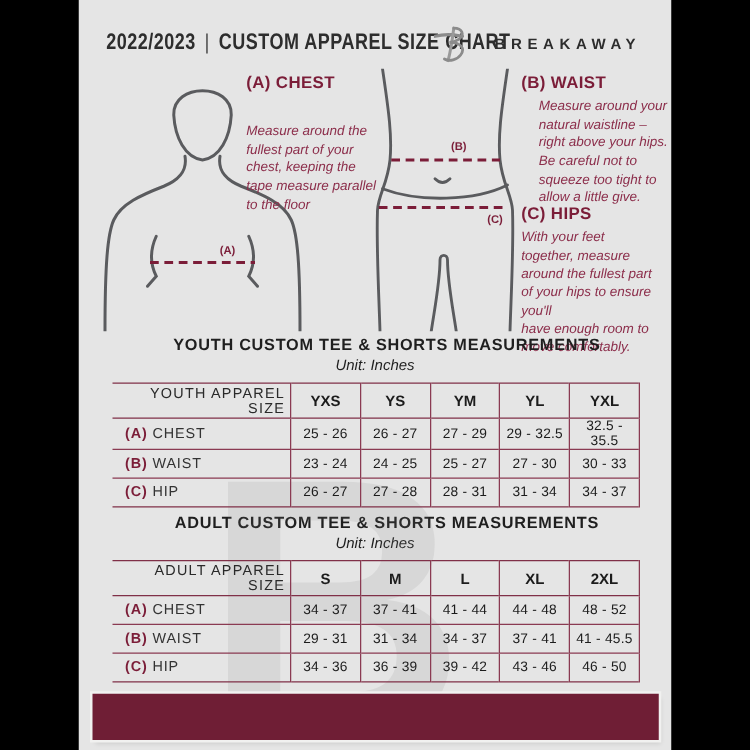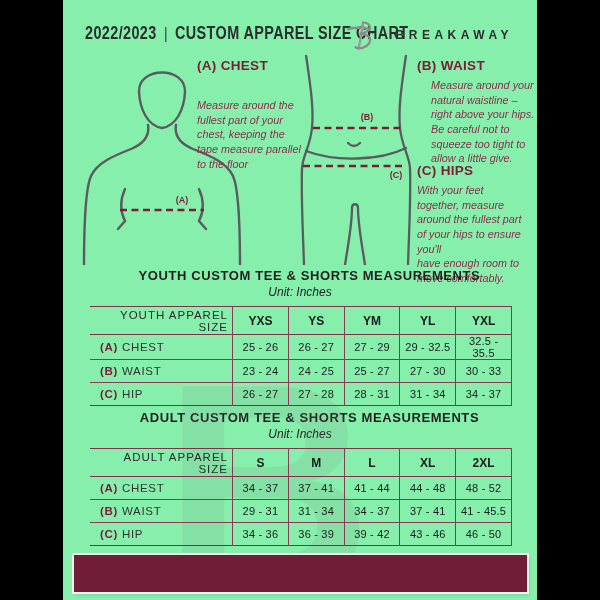--- a/index.html
+++ b/index.html
@@ -1,18 +1,18 @@
 <!DOCTYPE html>
 <html><head>
 <meta charset="utf-8">
 <style>
   html,body{margin:0;padding:0;}
   body{width:600px;height:600px;background:#000;position:relative;overflow:hidden;
        font-family:"Liberation Sans",sans-serif;-webkit-font-smoothing:antialiased;}
-  .doc{position:absolute;left:63px;top:0;width:474px;height:600px;background:#86efac;}
+  .doc{position:absolute;left:63px;top:0;width:474px;height:600px;background:#e5e5e5;}
 
   
   .hdr{position:absolute;left:0;top:16px;width:100%;height:36px;}
   .hdr-left{position:absolute;left:22px;top:7px;display:flex;align-items:center;gap:9px;
             transform:scaleX(0.8);transform-origin:left center;white-space:nowrap;
             font-weight:700;font-size:18px;color:#2d2d2d;letter-spacing:.5px;}
   .hdr-pipe{font-weight:400;color:#3a3a3a;font-size:17px;}
   .hdr-right{position:absolute;right:24px;top:4px;display:flex;align-items:center;gap:23px;}
   .brand{font-weight:700;font-size:12px;letter-spacing:4.5px;color:#2d2d2d;}
 

